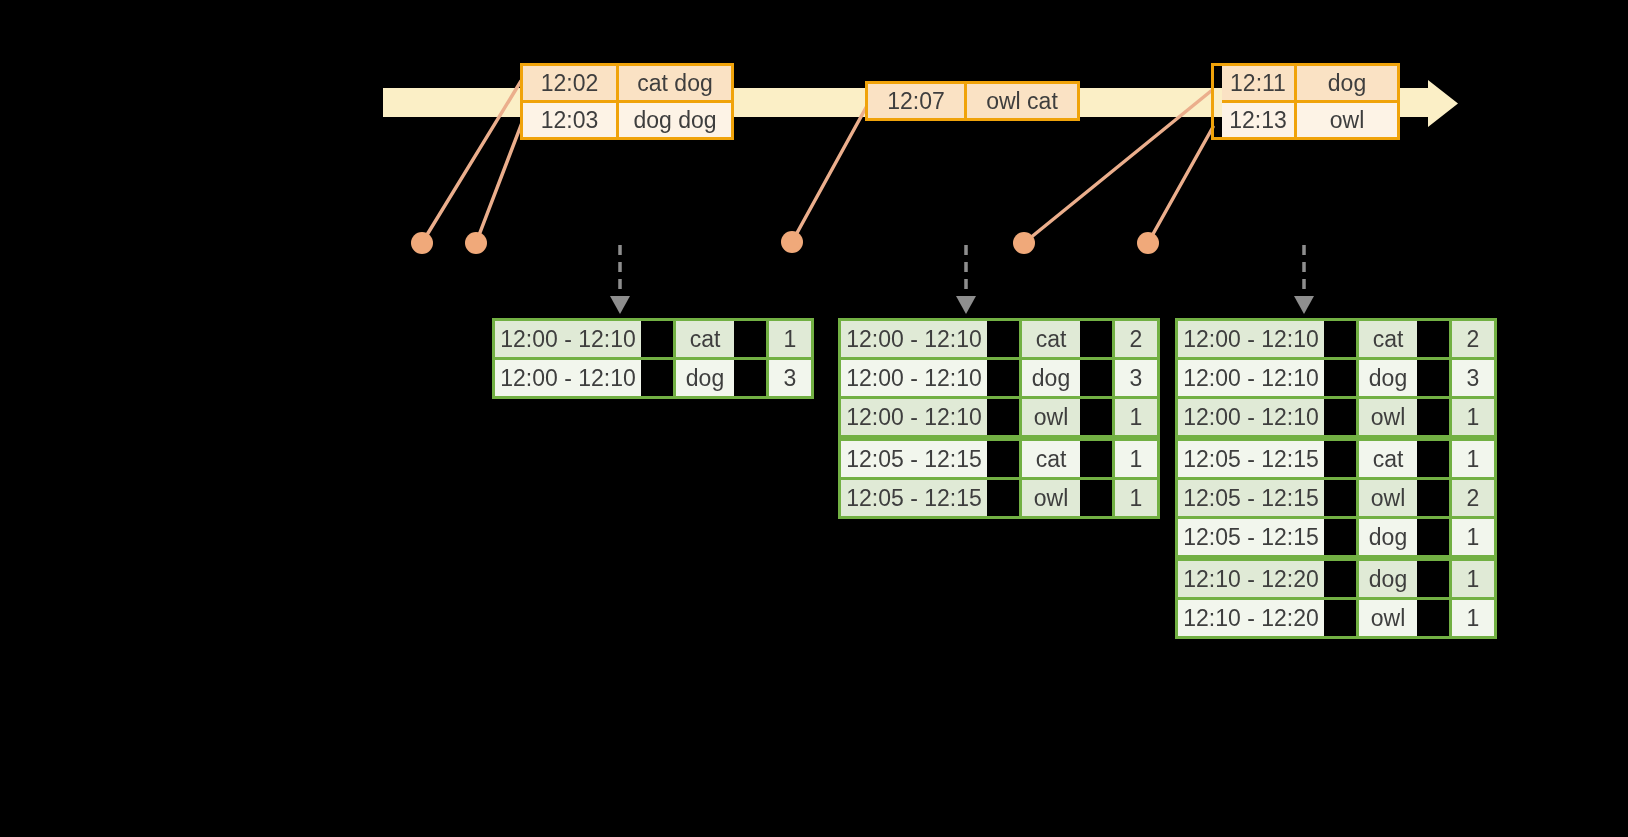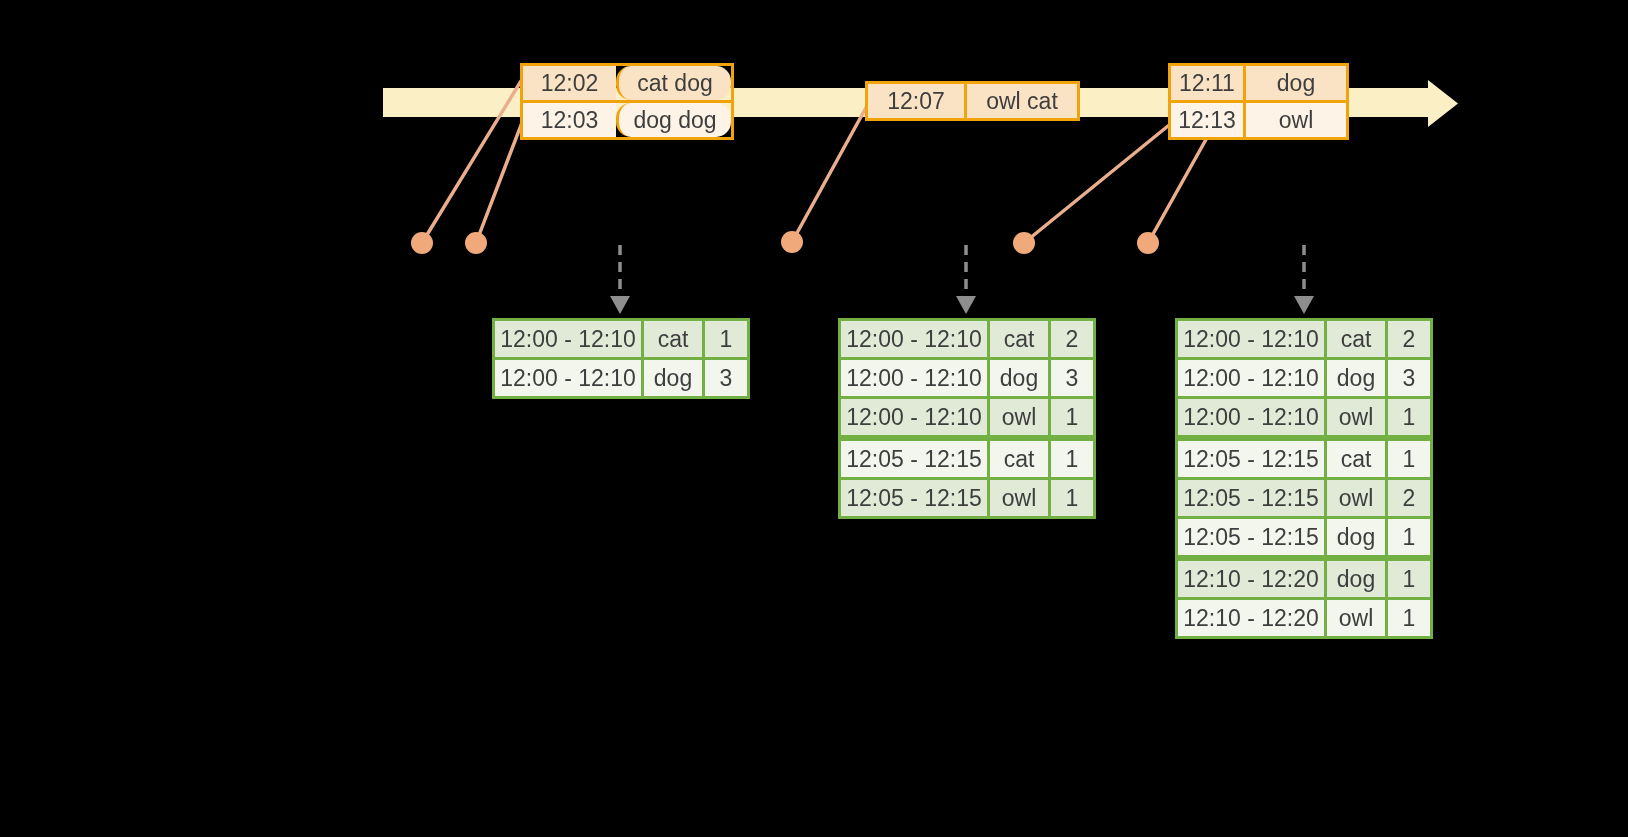--- a/index.html
+++ b/index.html
@@ -36,29 +36,29 @@
     display:flex;align-items:center;justify-content:center;
     font-size:23px;color:var(--text);white-space:nowrap;
   }
 
   .etable{border:3px solid var(--event-border);}
   .etable .trow{height:34px;}
   .etable .trow + .trow{border-top:3px solid var(--event-border);}
   .etable .tcell + .tcell{border-left:3px solid var(--event-border);}
   .etable .trow:nth-child(odd) .tcell{background:var(--event-row-dark);}
   .etable .trow:nth-child(even) .tcell{background:var(--event-row-light);}
-  .ev1{left:520px;top:63px;}  .ev1 .c0{width:93px;}  .ev1 .c1{width:112px;border-radius:15px;}
+  .ev1{left:520px;top:63px;}  .ev1 .c0{width:93px;}  .ev1 .c1{width:112px;}
   .ev2{left:865px;top:81px;}  .ev2 .c0{width:96px;}  .ev2 .c1{width:110px;}
-  .ev3{left:1168px;top:63px;} .ev3 .c0{width:72px;}  .ev3 .c1{width:100px;}
+  .ev3{left:1211px;top:63px;padding-left:8px;} .ev3 .c0{width:72px;}  .ev3 .c1{width:100px;}
 
   .rtable{border:3px solid var(--result-border);}
   .rtable .trow{height:36px;}
   .rtable .trow + .trow{border-top:3px solid var(--result-border);}
   .rtable .trow.group-start{border-top-width:6px;}
-  .rtable .tcell + .tcell{border-left:3px solid var(--result-border);}
+  .rtable .tcell + .tcell{border-left:3px solid var(--result-border);margin-left:32px;}
   .rtable .trow:nth-child(odd) .tcell{background:var(--result-row-dark);}
   .rtable .trow:nth-child(even) .tcell{background:var(--result-row-light);}
   .rtable .c0{width:146px;} .rtable .c1{width:58px;} .rtable .c2{width:42px;}
   .rt1{left:492px;top:318px;}
   .rt2{left:838px;top:318px;}
   .rt3{left:1175px;top:318px;}
 </style>
 </head>
 <body>
 

